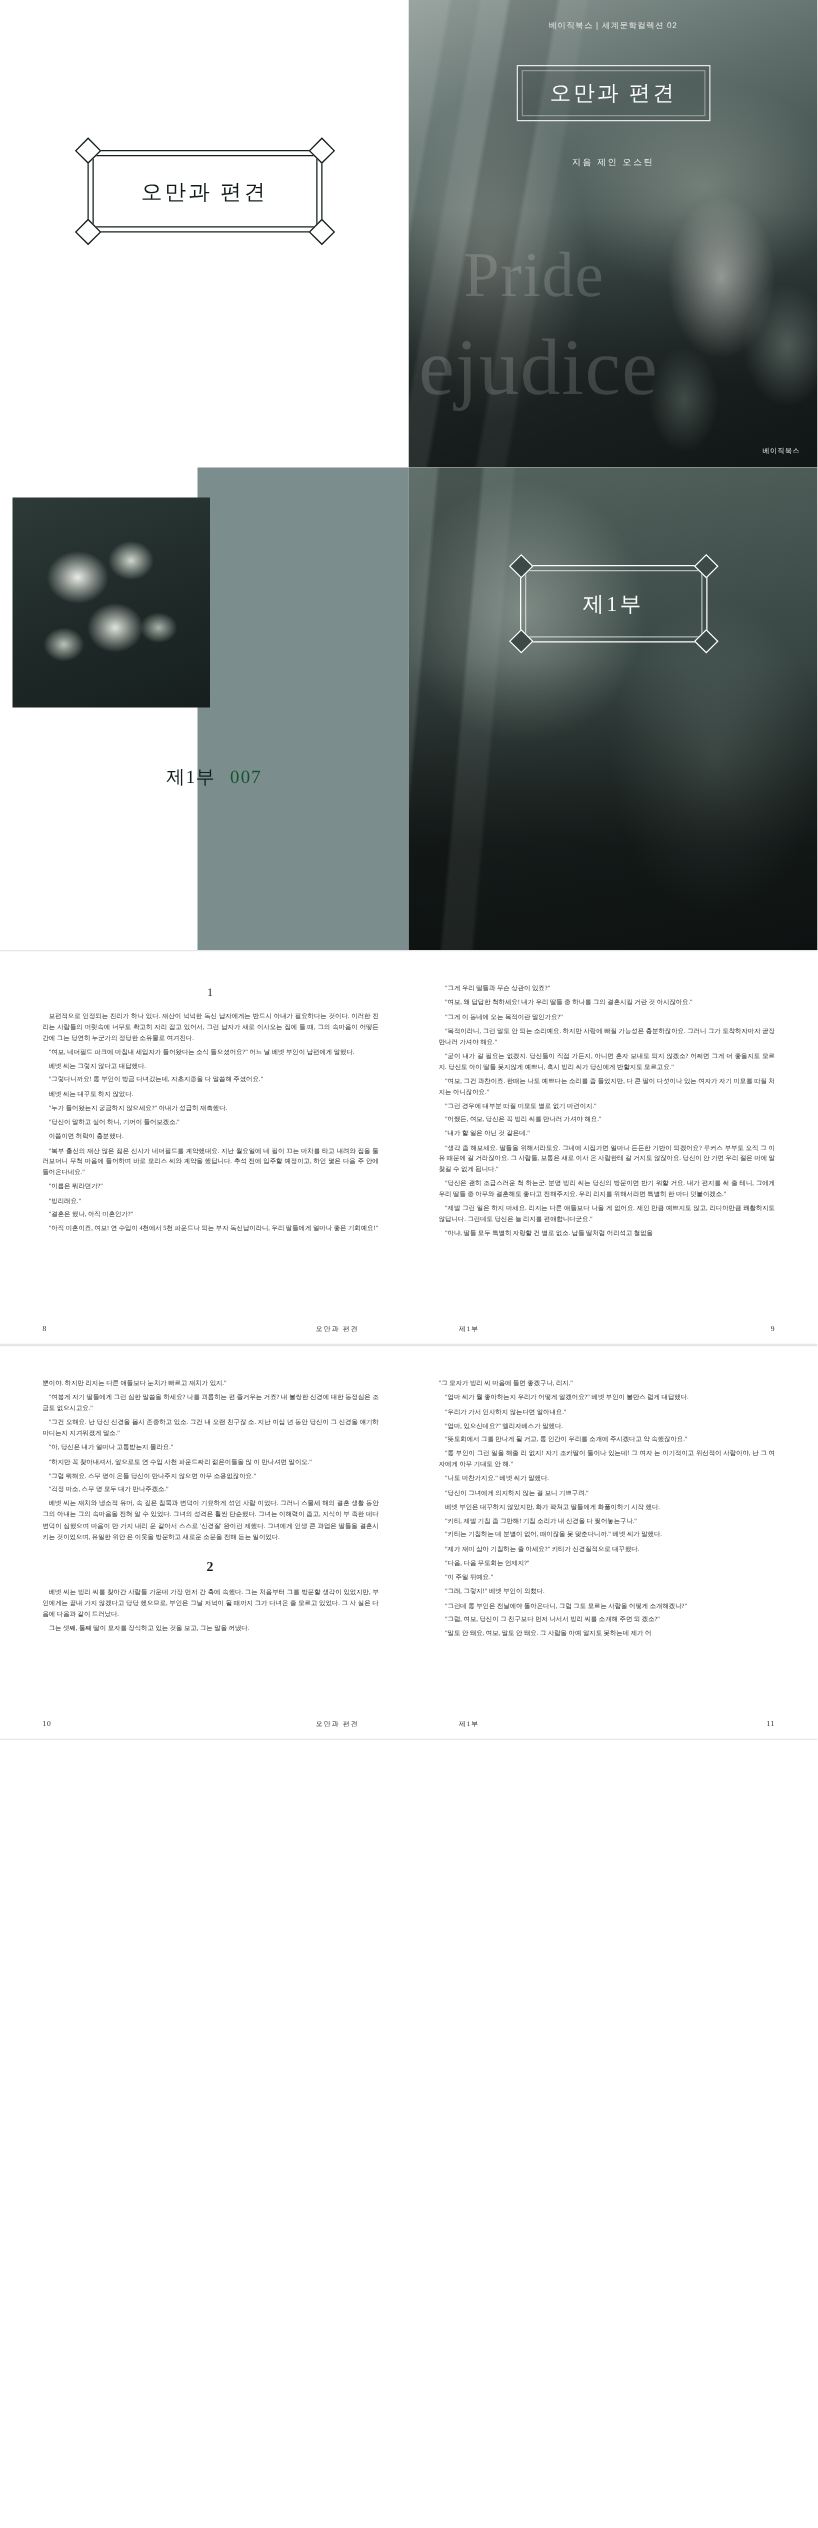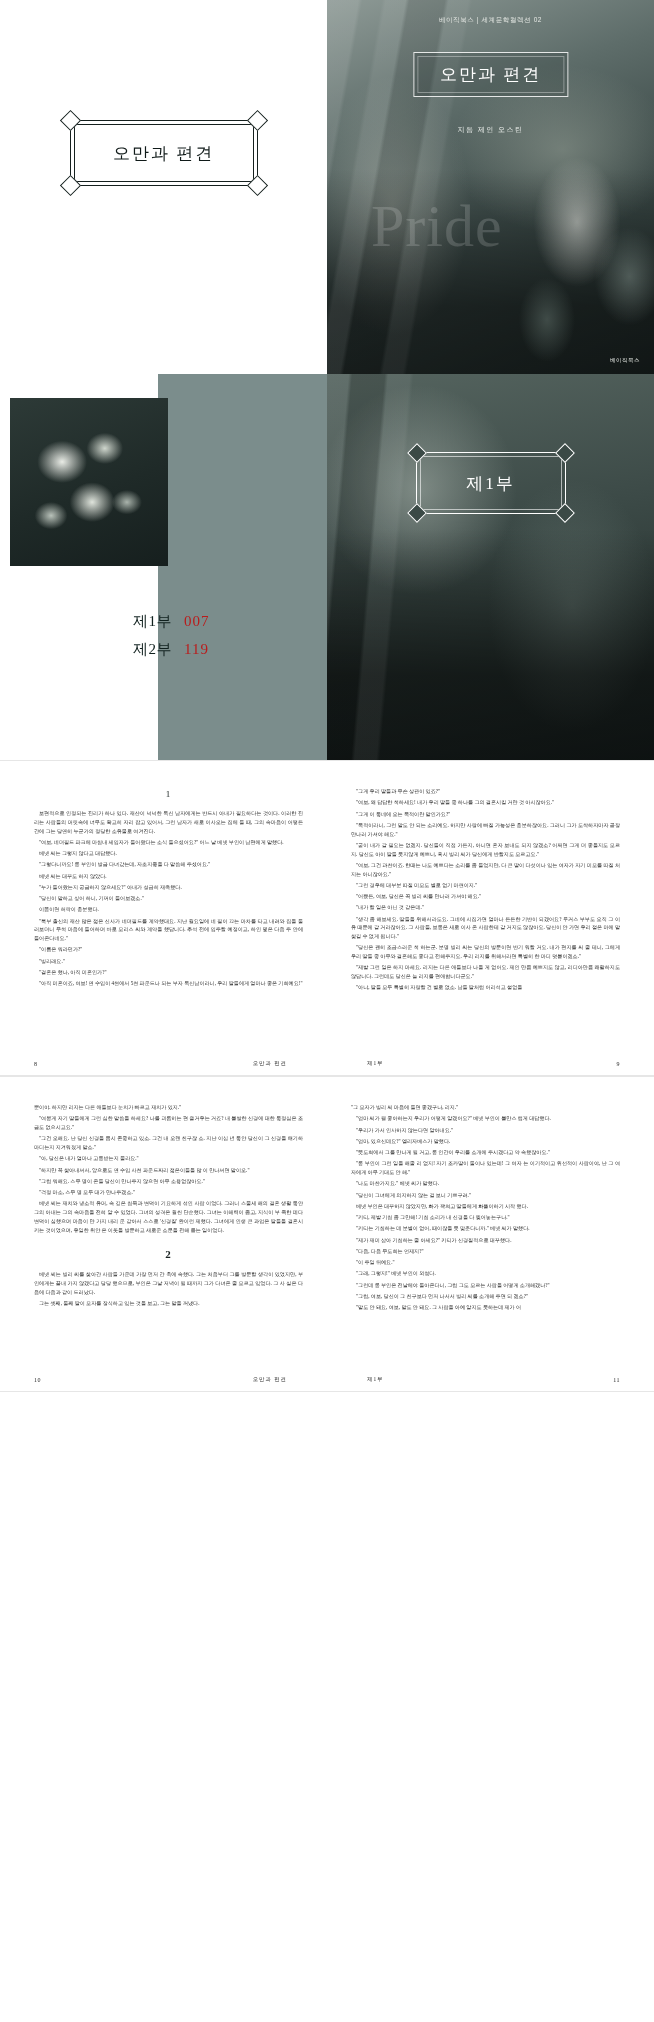--- a/index.html
+++ b/index.html
@@ -74,21 +74,21 @@
     font-size: 6.5px;
     letter-spacing: 0.6px;
     z-index: 6;
     font-family: "Liberation Sans", sans-serif;
   }
   .ghost-word {
     position: absolute;
     z-index: 2;
     color: rgba(255,255,255,0.16);
     font-family: "Liberation Serif", serif;
-    font-size: 60px;
+    font-size: 51px;
     letter-spacing: 1px;
     line-height: 1;
     user-select: none;
   }
   .ghost-pride { left: 44px; top: 196px; }
   .ghost-prejudice { left: 8px; top: 262px; font-size: 64px; }
 
   .cover-title-frame {
     position: absolute;
     z-index: 7;
@@ -231,21 +231,21 @@
     text-align: right;
     padding-right: 12px;
     font-size: 15px;
     color: #10201e;
     letter-spacing: 0.5px;
   }
   .toc-page {
     width: 120px;
     text-align: left;
     font-size: 15px;
-    color: #b91c1c;
+    color: #14532d;
     letter-spacing: 1px;
   }
   .toc-right {
     width: 327px;
     height: 386px;
     position: relative;
     overflow: hidden;
     background:
       radial-gradient(ellipse 140px 150px at 28% 30%, rgba(186,196,188,0.5), rgba(0,0,0,0) 70%),
       radial-gradient(ellipse 120px 180px at 75% 60%, rgba(120,138,132,0.45), rgba(0,0,0,0) 70%),
@@ -359,20 +359,21 @@
         <div class="corner c-bl"></div>
         <div class="corner c-br"></div>
         <div class="plate-text">오만과 편견</div>
       </div>
     </div>
 
     <div class="cover-front">
       <div class="cover-topline">베이직북스 | 세계문학컬렉션 02</div>
 
       <div class="ghost-word ghost-pride">Pride</div>
+      <div class="ghost-word ghost-prejudice">ejudice</div>
 
       <div class="cover-title-frame">
         <div class="inner-rule"></div>
         <span>오만과 편견</span>
       </div>
 
       <div class="cover-author">지음 제인 오스틴</div>
       <div class="cover-publisher">베이직북스</div>
     </div>
 
@@ -382,24 +383,20 @@
 
     <div class="toc-left">
       <div class="toc-leftband"></div>
       <div class="toc-greyband"></div>
       <div class="flower-panel"></div>
 
       <div class="toc-list">
         <div class="toc-row">
           <div class="toc-label">제1부</div>
           <div class="toc-page">007</div>
-        </div>
-        <div class="toc-row">
-          <div class="toc-label">제2부</div>
-          <div class="toc-page">119</div>
         </div>
       </div>
     </div>
 
     <div class="toc-right">
       <div class="part-plate">
         <div class="ornate"></div>
         <div class="ornate2"></div>
         <div class="corner c-tl"></div>
         <div class="corner c-tr"></div>

